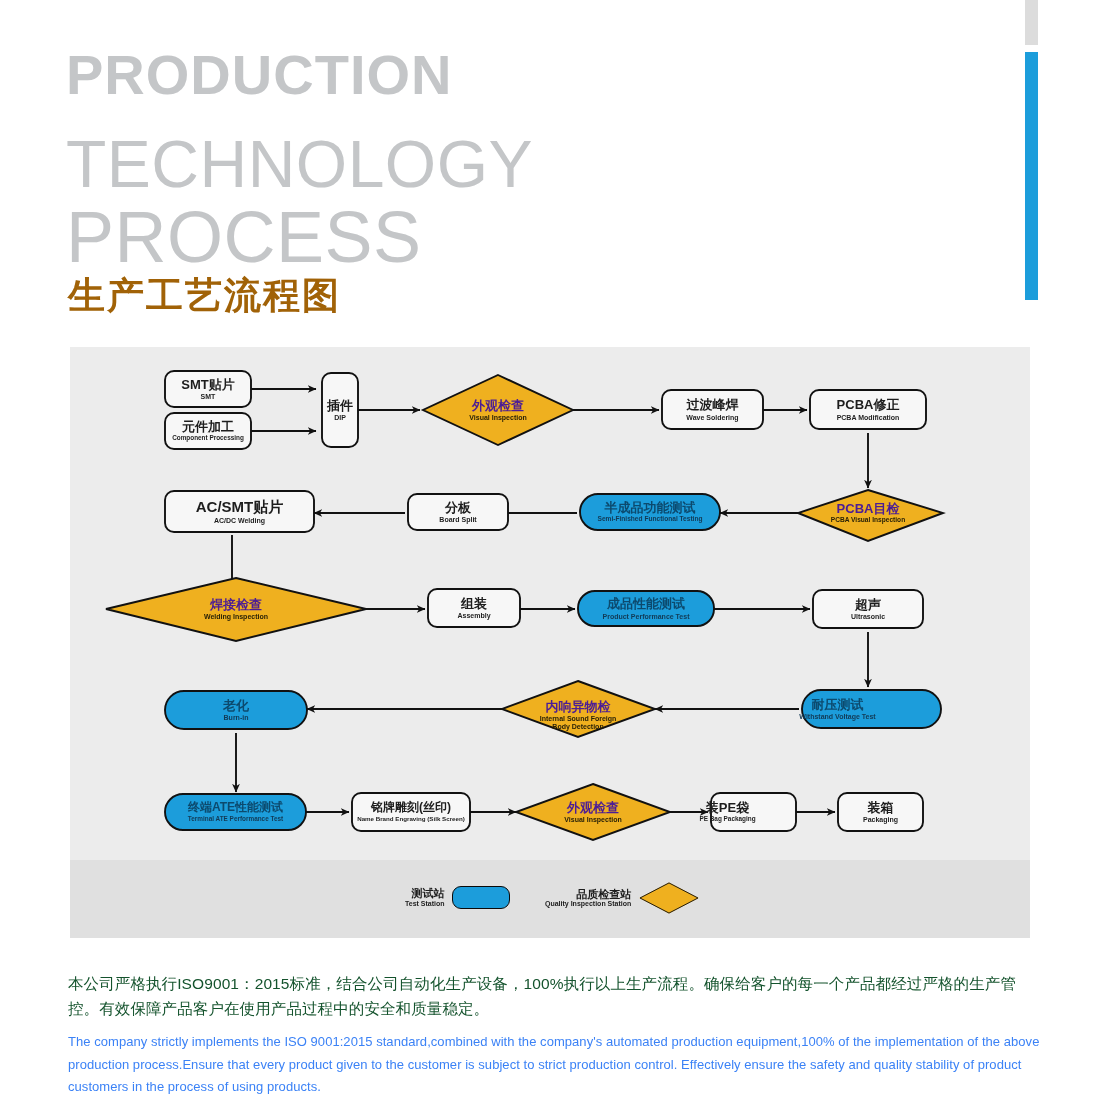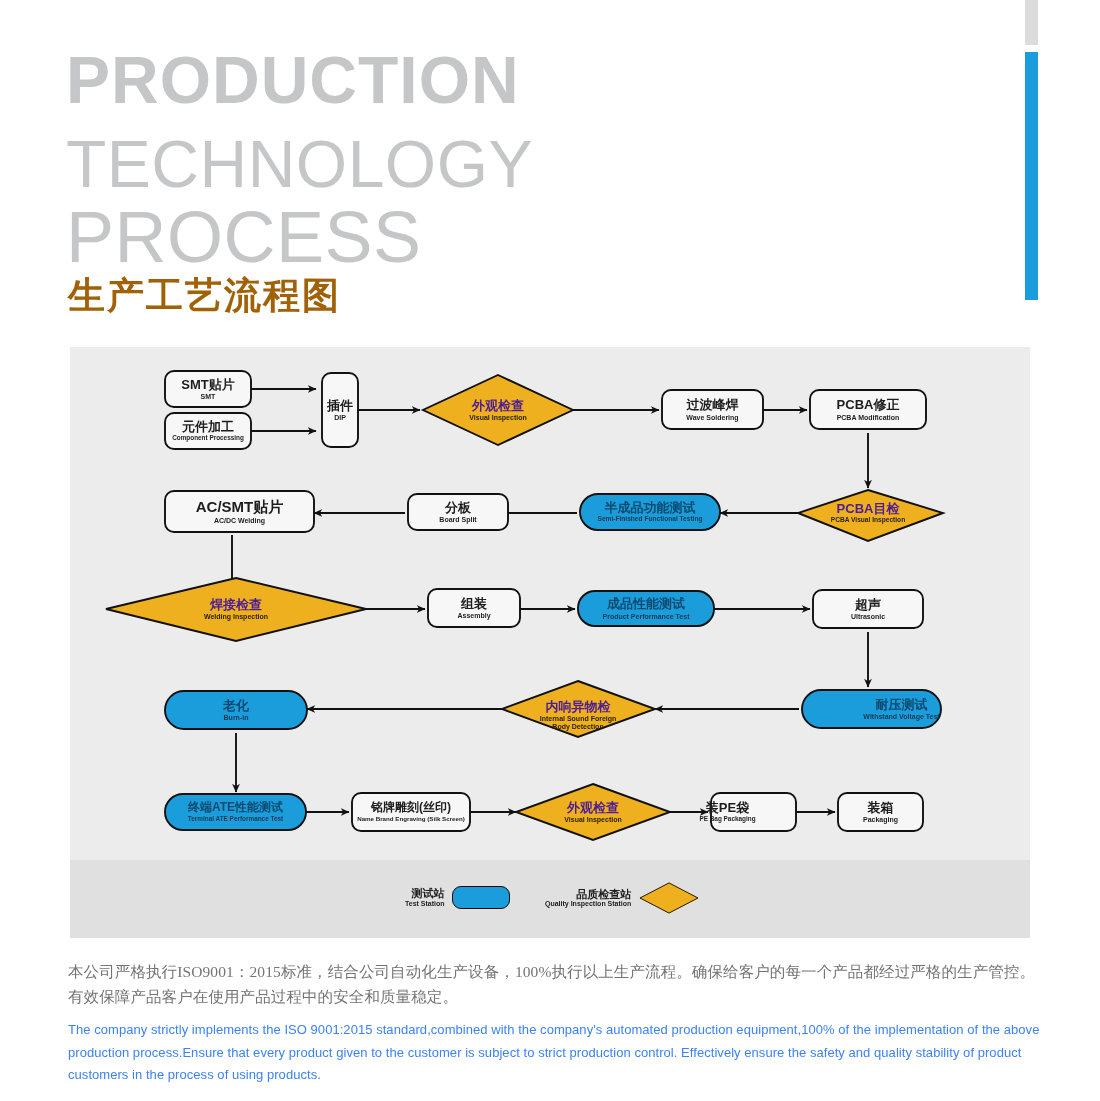--- a/index.html
+++ b/index.html
@@ -20,21 +20,21 @@
 
   .hdr-line {
     position: absolute;
     color: #c4c6c8;
     letter-spacing: 0.5px;
     white-space: nowrap;
     line-height: 1;
   }
   #hdr-production {
     left: 66px; top: 47px;
-    font-size: 66px;
+    font-size: 56px;
     font-weight: 700;
     letter-spacing: 1px;
   }
   #hdr-technology {
     left: 66px; top: 131px;
     font-size: 66px;
     font-weight: 300;
   }
   #hdr-process {
     left: 66px; top: 201px;
@@ -135,25 +135,25 @@
     background: #efb01f;
     border: 1.6px solid #0a0a0a;
     transform: scale(1, 0.52) rotate(45deg);
   }
   .legend-diamond-wrap { width: 62px; height: 32px; display: flex; align-items: center; justify-content: center; }
 
   
   #footer { position: absolute; left: 68px; top: 955px; width: 975px; }
   #footer-cn {
     font-size: 15.5px;
-    color: #737373;
+    color: #14532d;
     line-height: 1.62;
     letter-spacing: 0.1px;
-    margin: 4px 0 10px 0;
-    font-family: Liberation Serif, serif;
+    margin: 16px 0 10px 0;
+    font-family: Liberation Sans, sans-serif;
   }
   #footer-en {
     font-size: 13px;
     color: #3b82f6;
     line-height: 1.72;
     margin: 0;
     letter-spacing: 0.05px;
   }
 </style>
 </head>
@@ -295,21 +295,21 @@
 </div>
 
 <div class="node n-test" style="left:165px;top:691px;width:142px;height:38px">
   <span class="cn">老化</span>
   <span class="en">Burn-in</span>
 </div>
 <div class="node n-dec" style="left:503px;top:694px;width:150px;height:42px">
   <span class="cn">内响异物检</span>
   <span class="en" style="max-width:96px;white-space:normal">Internal Sound Foreign Body Detection</span>
 </div>
-<div class="node n-test" style="left:832px;top:690px;width:139px;height:38px">
+<div class="node n-test" style="left:768px;top:690px;width:139px;height:38px">
   <span class="cn">耐压测试</span>
   <span class="en">Withstand Voltage Test</span>
 </div>
 
 <div class="node n-test" style="left:165px;top:794px;width:141px;height:36px">
   <span class="cn" style="font-size:12px">终端ATE性能测试</span>
   <span class="en" style="font-size:6.4px">Terminal ATE Performance Test</span>
 </div>
 <div class="node n-proc" style="left:352px;top:793px;width:118px;height:38px">
   <span class="cn" style="font-size:12px">铭牌雕刻(丝印)</span>

